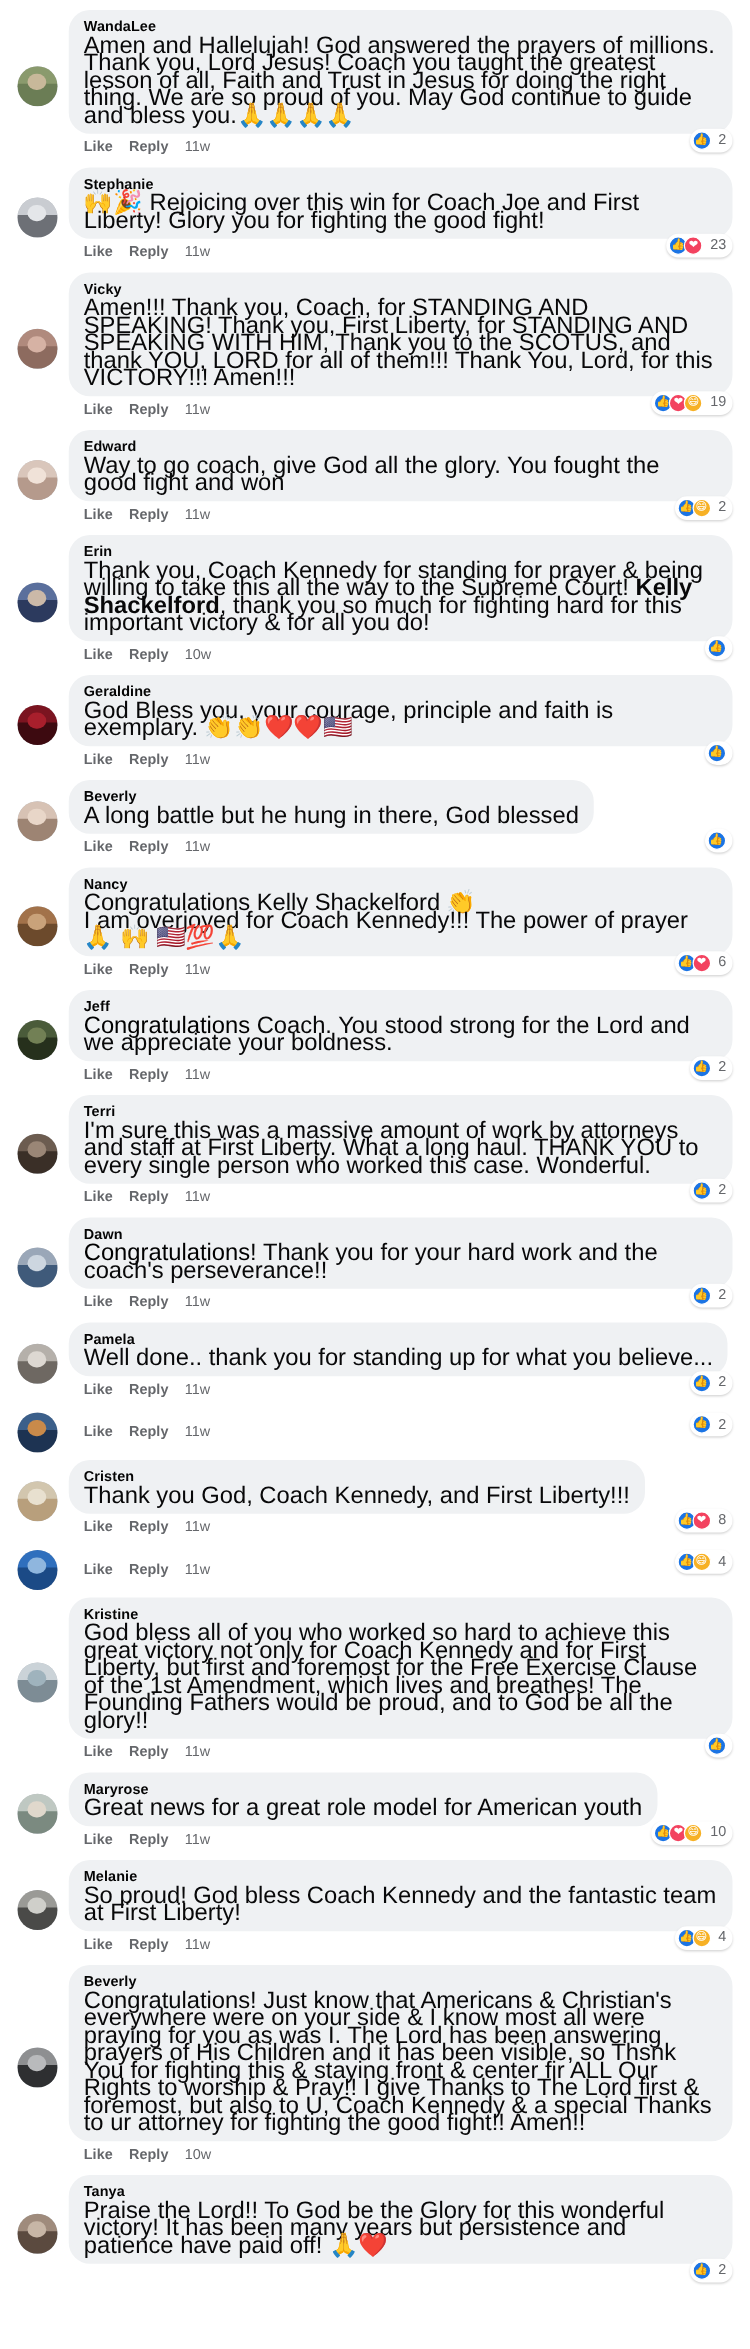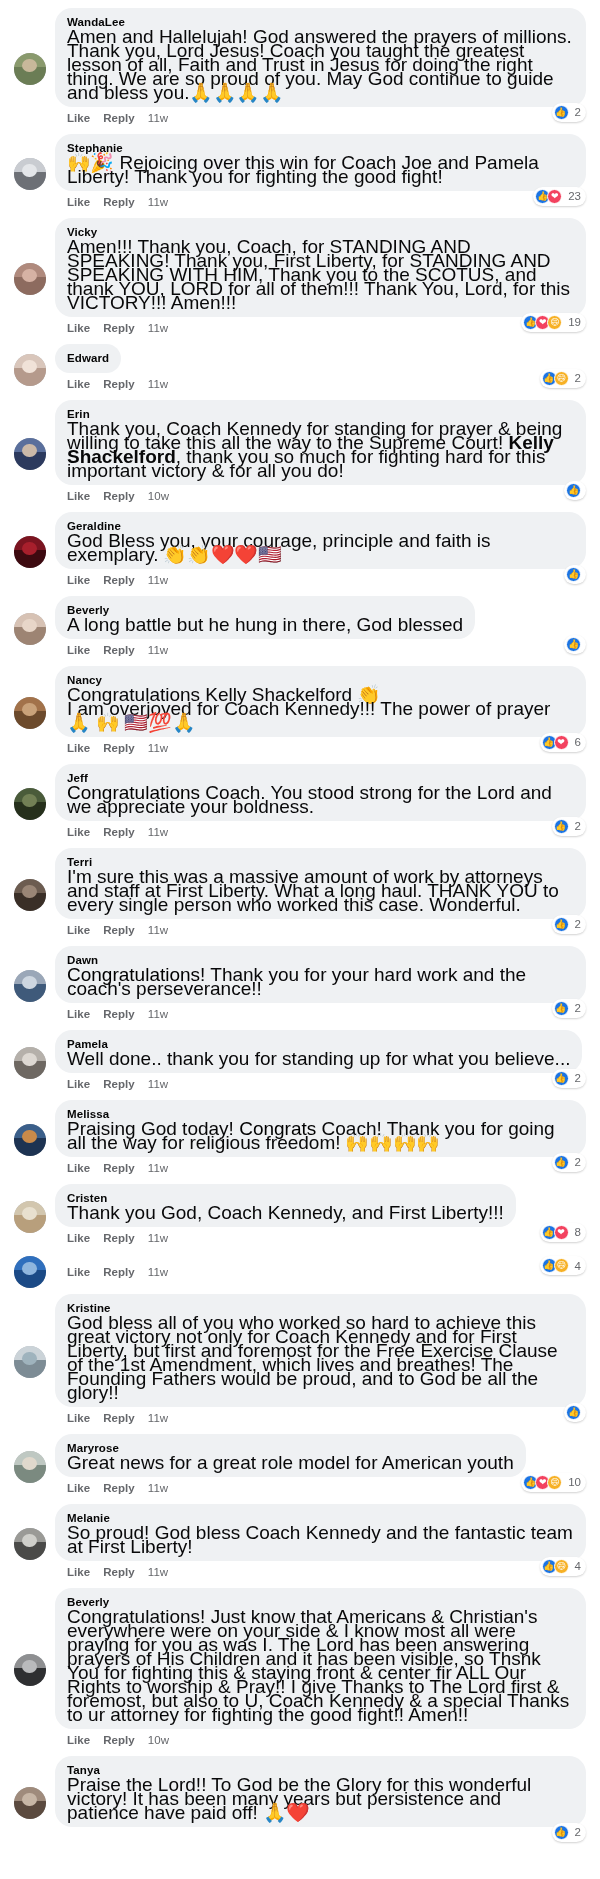--- a/index.html
+++ b/index.html
@@ -178,21 +178,21 @@
         <div class="avatar">
           <div class="a-top" style="background: rgb(201, 204, 209);"></div>
           <div class="a-bot" style="background: rgb(109, 112, 118);"></div>
           <div class="a-dot" style="background: rgb(228, 230, 233);"></div>
         </div>
       </div>
       <div class="body-col">
         <div class="bubble-row">
           <div class="bubble">
             <div class="author">Stephanie</div>
-            <div class="ctext">🙌🎉 Rejoicing over this win for Coach Joe and Pamela Liberty! Thank you for fighting the good fight!</div>
+            <div class="ctext">🙌🎉 Rejoicing over this win for Coach Joe and First Liberty! Glory you for fighting the good fight!</div>
           </div>
         </div>
         <div class="actions-row">
           <span class="action">Like</span>
           <span class="action">Reply</span>
           <span class="ts">11w</span>
           <span class="spacer"></span>
           <div class="reacts" style="margin-top: -12px;">
             <span class="r-icons">
               <span class="r-ico r-like">👍</span>
@@ -239,20 +239,21 @@
         <div class="avatar">
           <div class="a-top" style="background: rgb(217, 198, 187);"></div>
           <div class="a-bot" style="background: rgb(181, 154, 140);"></div>
           <div class="a-dot" style="background: rgb(240, 226, 216);"></div>
         </div>
       </div>
       <div class="body-col">
         <div class="bubble-row">
           <div class="bubble">
             <div class="author">Edward</div>
+            <div class="ctext">Way to go coach, give God all the glory. You fought the good fight and won</div>
           </div>
         </div>
         <div class="actions-row">
           <span class="action">Like</span>
           <span class="action">Reply</span>
           <span class="ts">11w</span>
           <span class="spacer"></span>
           <div class="reacts" style="margin-top: -12px;">
             <span class="r-icons">
               <span class="r-ico r-like">👍</span>
@@ -495,26 +496,20 @@
     </div>
     <div class="comment">
       <div class="avatar-wrap">
         <div class="avatar">
           <div class="a-top" style="background: rgb(59, 95, 138);"></div>
           <div class="a-bot" style="background: rgb(29, 51, 82);"></div>
           <div class="a-dot" style="background: rgb(201, 138, 74);"></div>
         </div>
       </div>
       <div class="body-col">
-        <div class="bubble-row">
-          <div class="bubble">
-            <div class="author">Melissa</div>
-            <div class="ctext">Praising God today! <span class="hl">Congrats</span> Coach! Thank you for going all the way for religious freedom! 🙌🙌🙌🙌</div>
-          </div>
-        </div>
         <div class="actions-row">
           <span class="action">Like</span>
           <span class="action">Reply</span>
           <span class="ts">11w</span>
           <span class="spacer"></span>
           <div class="reacts" style="margin-top: -12px;">
             <span class="r-icons">
               <span class="r-ico r-like">👍</span>
             </span>
             <span class="r-count">2</span>

